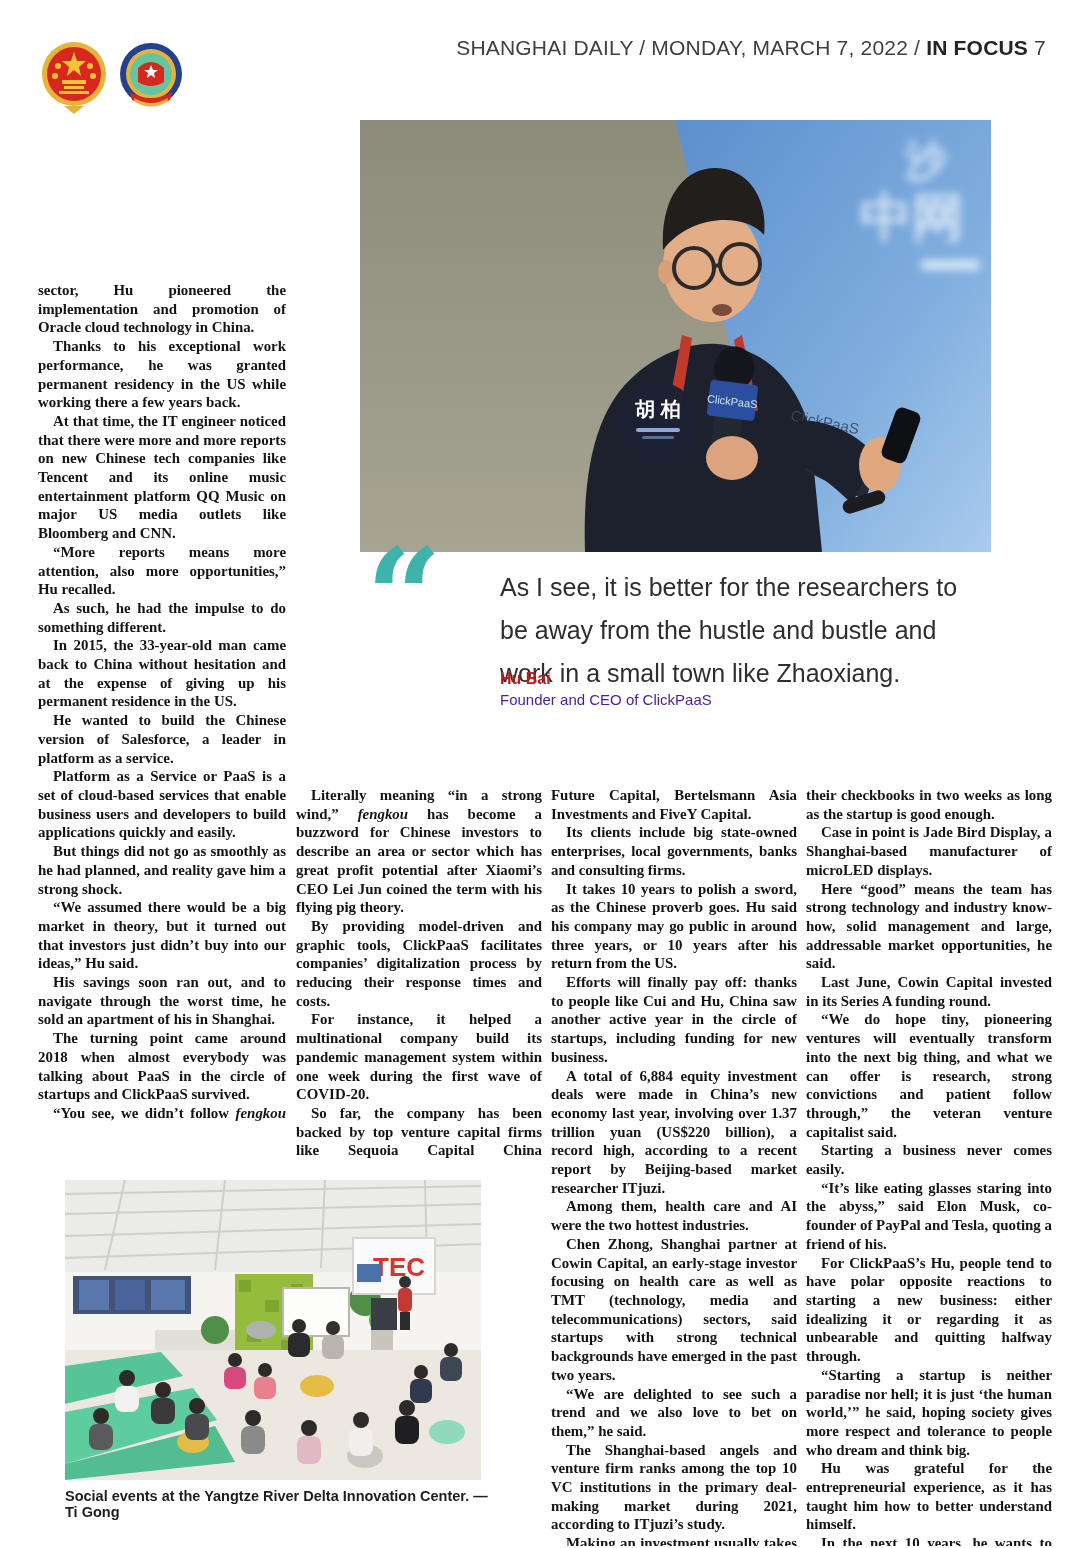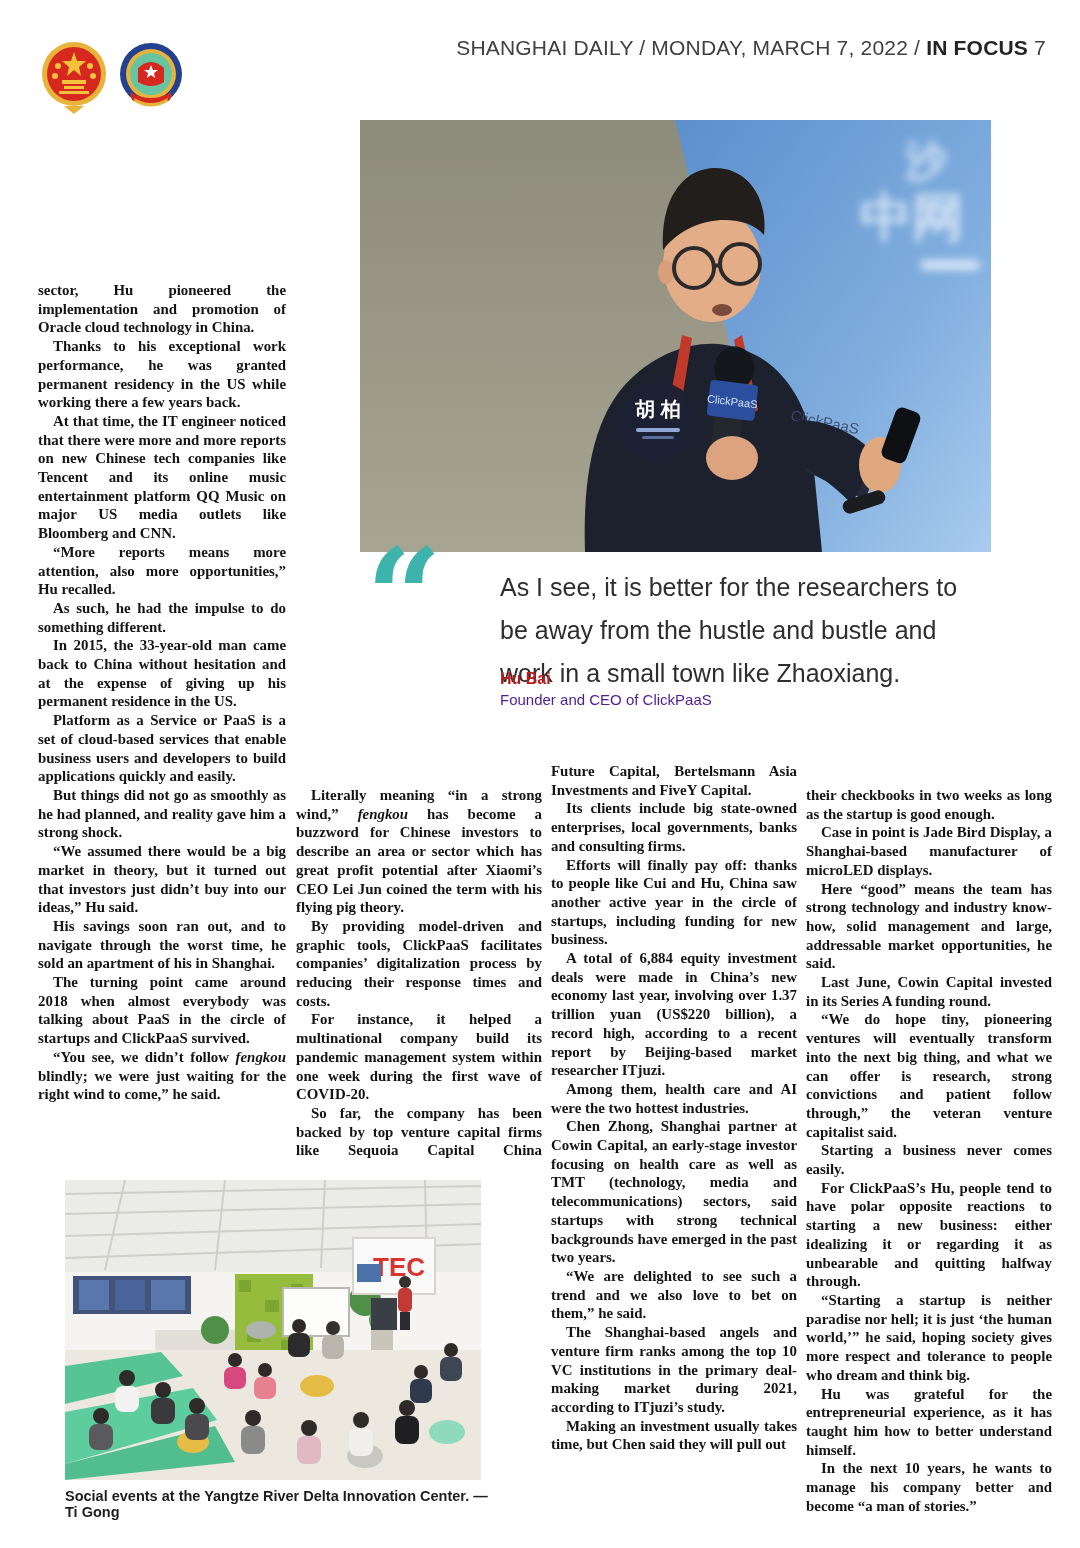--- a/index.html
+++ b/index.html
@@ -15,21 +15,21 @@
   .qtext{top:566px;left:500px;width:480px;font-size:25px;line-height:43px;color:#2e2e2e;}
   .qname{top:670px;left:500px;font-size:16px;font-weight:bold;color:#b91c1c;}
   .qtitle{top:691px;left:500px;font-size:15px;color:#4c1d95;}
   
   .article{font-family:"Liberation Serif",serif;font-size:14.9px;line-height:18.7px;
            color:#141414;text-align:justify;hyphens:auto;overflow:hidden;}
   .article p{margin:0;text-indent:15px;font-weight:bold;}
   .article p.ni{text-indent:0;}
   .col1{top:281px;left:38px;width:248px;height:840px;}
   .col2{top:786px;left:296px;width:246px;height:376px;}
-  .col3{top:762px;left:551px;width:246px;height:760px;}
+  .col3{top:786px;left:551px;width:246px;height:760px;}
   .col4{top:786px;left:806px;width:246px;height:760px;}
   
   .photo-main{top:120px;left:360px;width:631px;height:369px;border-radius:15px;}
   .photo-bottom{top:1180px;left:65px;width:416px;height:300px;}
   .caption{top:1488px;left:65px;width:430px;font-size:14.5px;font-weight:bold;color:#1d1d1d;}
   .emblems{top:38px;left:40px;display:flex;gap:10px;}
   svg{display:block;}
 </style>
 </head>
 <body>
@@ -132,51 +132,54 @@
   <div class="abs qname">Hu Bai</div>
   <div class="abs qtitle">Founder and CEO of ClickPaaS</div>
 
   <div class="abs article col1">
       <p class="ni"><span>sector, Hu pioneered the implementation and promotion of Oracle cloud technology in China.</span></p>
       <p><span>Thanks to his exceptional work performance, he was granted permanent residency in the US while working there a few years back.</span></p>
       <p><span>At that time, the IT engineer noticed that there were more and more reports on new Chinese tech companies like Tencent and its online music entertainment platform QQ Music on major US media outlets like Bloomberg and CNN.</span></p>
       <p><span>“More reports means more attention, also more opportunities,” Hu recalled.</span></p>
       <p><span>As such, he had the impulse to do something different.</span></p>
       <p><span>In 2015, the 33-year-old man came back to China without hesitation and at the expense of giving up his permanent residence in the US.</span></p>
+      <p><span>He wanted to build the Chinese version of Salesforce, a leader in platform as a service.</span></p>
       <p><span>Platform as a Service or PaaS is a set of cloud-based services that enable business users and developers to build applications quickly and easily.</span></p>
       <p><span>But things did not go as smoothly as he had planned, and reality gave him a strong shock.</span></p>
       <p><span>“We assumed there would be a big market in theory, but it turned out that investors just didn’t buy into our ideas,” Hu said.</span></p>
       <p><span>His savings soon ran out, and to navigate through the worst time, he sold an apartment of his in Shanghai.</span></p>
       <p><span>The turning point came around 2018 when almost everybody was talking about PaaS in the circle of startups and ClickPaaS survived.</span></p>
       <p><span>“You see, we didn’t follow </span><i>fengkou</i><span> blindly; we were just waiting for the right wind to come,” he said.</span></p>
     </div>
   <div class="abs article col2">
       <p><span>Literally meaning “in a strong wind,” </span><i>fengkou</i><span> has become a buzzword for Chinese investors to describe an area or sector which has great profit potential after Xiaomi’s CEO Lei Jun coined the term with his flying pig theory.</span></p>
       <p><span>By providing model-driven and graphic tools, ClickPaaS facilitates companies’ digitalization process by reducing their response times and costs.</span></p>
       <p><span>For instance, it helped a multinational company build its pandemic management system within one week during the first wave of COVID-20.</span></p>
       <p><span>So far, the company has been backed by top venture capital firms like Sequoia Capital China Management LLP, SIG China Investments,</span></p>
     </div>
   <div class="abs article col3">
       <p class="ni"><span>Future Capital, Bertelsmann Asia Investments and FiveY Capital.</span></p>
       <p><span>Its clients include big state-owned enterprises, local governments, banks and consulting firms.</span></p>
+      <p><span>It takes 10 years to polish a sword, as the Chinese proverb goes. Hu said his company may go public in around three years, or 10 years after his return from the US.</span></p>
       <p><span>Efforts will finally pay off: thanks to people like Cui and Hu, China saw another active year in the circle of startups, including funding for new business.</span></p>
       <p><span>A total of 6,884 equity investment deals were made in China’s new economy last year, involving over 1.37 trillion yuan (US$220 billion), a record high, according to a recent report by Beijing-based market researcher ITjuzi.</span></p>
       <p><span>Among them, health care and AI were the two hottest industries.</span></p>
       <p><span>Chen Zhong, Shanghai partner at Cowin Capital, an early-stage investor focusing on health care as well as TMT (technology, media and telecommunications) sectors, said startups with strong technical backgrounds have emerged in the past two years.</span></p>
       <p><span>“We are delighted to see such a trend and we also love to bet on them,” he said.</span></p>
       <p><span>The Shanghai-based angels and venture firm ranks among the top 10 VC institutions in the primary deal-making market during 2021, according to ITjuzi’s study.</span></p>
       <p><span>Making an investment usually takes time, but Chen said they will pull out</span></p>
     </div>
   <div class="abs article col4">
       <p class="ni"><span>their checkbooks in two weeks as long as the startup is good enough.</span></p>
       <p><span>Case in point is Jade Bird Display, a Shanghai-based manufacturer of microLED displays.</span></p>
       <p><span>Here “good” means the team has strong technology and industry know-how, solid management and large, addressable market opportunities, he said.</span></p>
       <p><span>Last June, Cowin Capital invested in its Series A funding round.</span></p>
       <p><span>“We do hope tiny, pioneering ventures will eventually transform into the next big thing, and what we can offer is research, strong convictions and patient follow through,” the veteran venture capitalist said.</span></p>
       <p><span>Starting a business never comes easily.</span></p>
+      <p><span>“It’s like eating glasses staring into the abyss,” said Elon Musk, co-founder of PayPal and Tesla, quoting a friend of his.</span></p>
       <p><span>For ClickPaaS’s Hu, people tend to have polar opposite reactions to starting a new business: either idealizing it or regarding it as unbearable and quitting halfway through.</span></p>
       <p><span>“Starting a startup is neither paradise nor hell; it is just ‘the human world,’” he said, hoping society gives more respect and tolerance to people who dream and think big.</span></p>
       <p><span>Hu was grateful for the entrepreneurial experience, as it has taught him how to better understand himself.</span></p>
       <p><span>In the next 10 years, he wants to manage his company better and become “a man of stories.”</span></p>
     </div>
 
   <div class="abs photo-bottom">
     <svg width="416" height="300" viewBox="0 0 416 300" preserveAspectRatio="none">
       <rect width="416" height="300" fill="#f0eee9"></rect>
 

